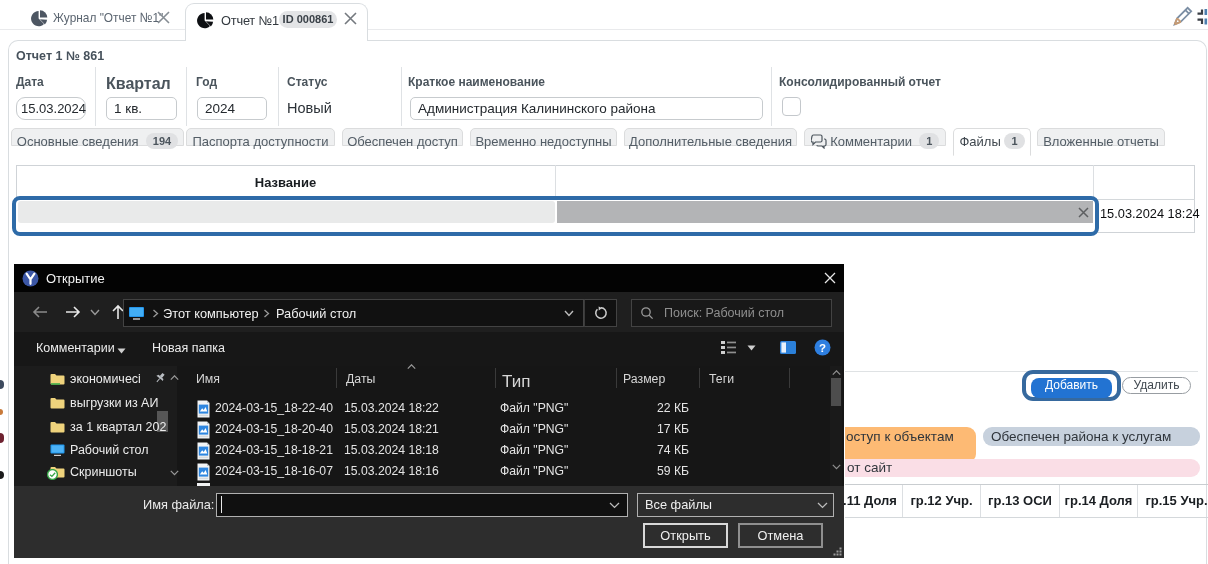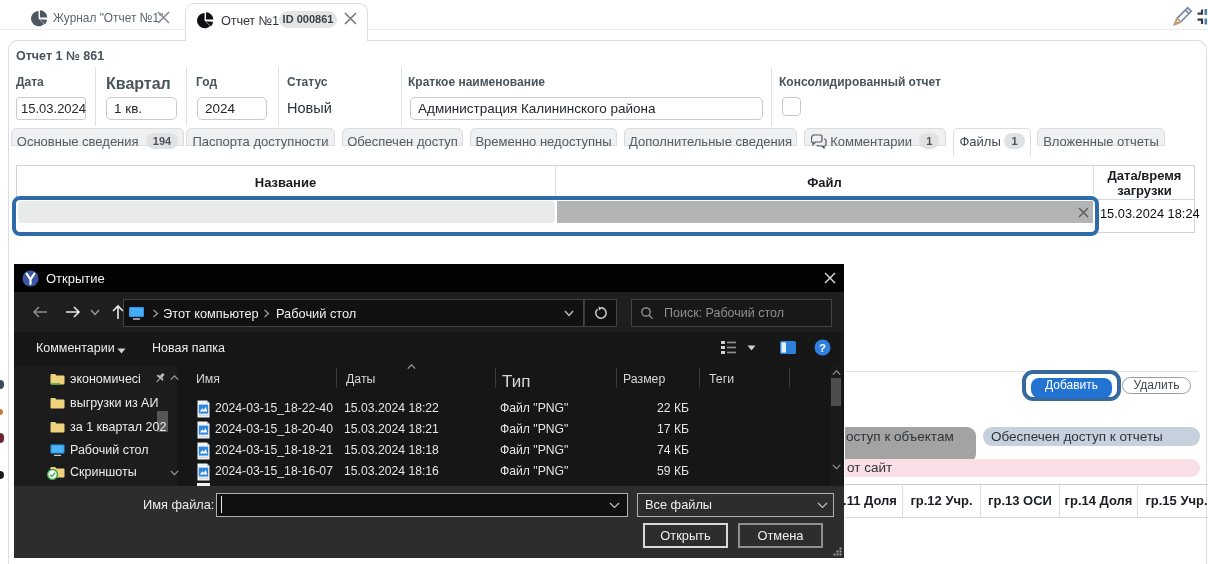--- a/index.html
+++ b/index.html
@@ -65,21 +65,21 @@
   <div class="abs" style="left:401px;top:67px;width:1px;height:59px;background:#dfe2e5;"></div>
   <div class="abs" style="left:771px;top:67px;width:1px;height:59px;background:#dfe2e5;"></div>
 
   <div class="abs" style="left:16px;top:75px;font-size:12px;font-weight:bold;color:#4a545c;">Дата</div>
   <div class="abs" style="left:106px;top:75px;font-size:16px;font-weight:bold;color:#4a545c;">Квартал</div>
   <div class="abs" style="left:196px;top:75px;font-size:12px;font-weight:bold;color:#4a545c;">Год</div>
   <div class="abs" style="left:287px;top:75px;font-size:12px;font-weight:bold;color:#4a545c;">Статус</div>
   <div class="abs" style="left:408px;top:75px;font-size:12px;font-weight:bold;color:#4a545c;">Краткое наименование</div>
   <div class="abs" style="left:779px;top:75px;font-size:12px;font-weight:bold;color:#4a545c;">Консолидированный отчет</div>
 
-  <div class="abs" style="left:16px;top:97px;width:70px;height:23px;border:1px solid #c7cbce;border-radius:3px;font-size:13px;color:#24292e;line-height:21px;padding-left:4px;">15.03.2024</div>
+  <div class="abs" style="left:16px;top:97px;width:70px;height:23px;border:1px solid #c7cbce;border-radius:9px;font-size:13px;color:#24292e;line-height:21px;padding-left:4px;">15.03.2024</div>
   <div class="abs" style="left:106px;top:97px;width:71px;height:23px;border:1px solid #c7cbce;border-radius:5px;font-size:13.5px;color:#24292e;line-height:21px;padding-left:7px;">1 кв.</div>
   <div class="abs" style="left:197px;top:97px;width:70px;height:23px;border:1px solid #c7cbce;border-radius:5px;font-size:13.5px;color:#24292e;line-height:21px;padding-left:7px;">2024</div>
   <div class="abs" style="left:287px;top:100px;font-size:14.5px;color:#2b3137;">Новый</div>
   <div class="abs" style="left:410px;top:97px;width:353px;height:23px;border:1px solid #c7cbce;border-radius:5px;font-size:13.5px;color:#24292e;line-height:21px;padding-left:7px;white-space:nowrap;">Администрация Калининского района</div>
   <div class="abs" style="left:782px;top:97px;width:19px;height:19px;border:1px solid #c4c8cc;border-radius:4px;background:#fff;"></div>
 
   <style>
     .itab { position:absolute; top:128px; height:18px; background:#eff0f1; border:1px solid #dbdcdd; border-radius:5px 5px 0 0; font-size:13px; color:#535d66; line-height:25px; text-align:center; white-space:nowrap; }
     .itab .bdg { display:inline-block; background:#e0e1e3; border-radius:8px; font-size:11px; font-weight:bold; color:#4c555d; line-height:16px; padding:0 7px; vertical-align:1px; }
   </style>
@@ -97,39 +97,37 @@
       </svg>
     Комментарии &nbsp;<span class="bdg">1</span></div>
   <div class="itab" style="left:953px;width:78px;background:#fff;border-bottom:1px solid #fff;height:28px;color:#3f474e;">Файлы <span class="bdg">1</span></div>
   <div class="itab" style="left:1037px;width:128px;">Вложенные отчеты</div>
 
   <div class="abs" style="left:16px;top:165px;width:1179px;height:68px;border:1px solid #cfd3d7;"></div>
   <div class="abs" style="left:16px;top:199px;width:1179px;height:1px;background:#d4d8db;"></div>
   <div class="abs" style="left:555px;top:165px;width:1px;height:68px;background:#dcdfe2;"></div>
   <div class="abs" style="left:1093px;top:165px;width:1px;height:68px;background:#dcdfe2;"></div>
   <div class="abs" style="left:16px;top:175px;width:539px;text-align:center;font-size:13px;font-weight:bold;color:#191d21;">Название</div>
-  <div class="abs" style="left:556px;top:175px;width:537px;text-align:center;font-size:13px;font-weight:bold;color:#191d21;">Файл</div>
-  <div class="abs" style="left:1094px;top:168px;width:101px;text-align:center;font-size:13px;font-weight:bold;color:#191d21;line-height:15px;">Дата/время<br>загрузки</div>
 
   <div class="abs" style="left:12px;top:196px;width:1087px;height:40px;border:4px solid #2e6ba8;border-radius:8px;background:#fff;"></div>
   <div class="abs" style="left:18px;top:201px;width:537px;height:22px;background:#e9eaea;border-radius:3px;"></div>
   <div class="abs" style="left:557px;top:201px;width:536px;height:22px;background:#b3b4b6;"></div>
   <svg class="abs" style="left:1077px;top:206px" width="13" height="13" viewBox="0 0 13 13">
       <path d="M2 2 L11 11 M11 2 L2 11" stroke="#5d5f61" stroke-width="1.5"></path>
     </svg>
   <div class="abs" style="left:1100px;top:206px;font-size:12.8px;color:#0c0e10;white-space:nowrap;">15.03.2024 18:24</div>
 
   <div class="abs" style="left:845px;top:371px;width:353px;height:1px;background:#dfe2e4;"></div>
 
   <div class="abs" style="left:1022px;top:370px;width:99px;height:31px;border:4px solid #36699e;border-radius:11px;background:#fff;"></div>
   <div class="abs" style="left:1031px;top:378px;width:81px;height:20px;background:#2273d2;border-radius:8px;color:#fff;font-size:12px;text-align:center;line-height:15px;">Добавить</div>
   <div class="abs" style="left:1122px;top:377px;width:69px;height:17px;border:1px solid #989da2;border-radius:9px;background:#fff;color:#3f474e;font-size:12px;text-align:center;line-height:15px;">Удалить</div>
 
-  <div class="abs" style="left:845px;top:427px;width:131px;height:36px;background:#a3a3a3;border-radius:0 9px 9px 0;color:#2f353b;font-size:13.5px;line-height:19px;white-space:nowrap;overflow:hidden;"><span style="margin-left:1px;">оступ к объектам</span></div>
-  <div class="abs" style="left:983px;top:427px;width:217px;height:19px;background:#c7d1dd;border-radius:9px;color:#2f353b;font-size:13.5px;line-height:19px;padding-left:8px;white-space:nowrap;">Обеспечен доступ к отчеты</div>
+  <div class="abs" style="left:845px;top:427px;width:131px;height:36px;background:#fdba74;border-radius:0 9px 9px 0;color:#2f353b;font-size:13.5px;line-height:19px;white-space:nowrap;overflow:hidden;"><span style="margin-left:1px;">оступ к объектам</span></div>
+  <div class="abs" style="left:983px;top:427px;width:217px;height:19px;background:#c7d1dd;border-radius:9px;color:#2f353b;font-size:13.5px;line-height:19px;padding-left:8px;white-space:nowrap;">Обеспечен района к услугам</div>
   <div class="abs" style="left:845px;top:459px;width:355px;height:18px;background:#fadee6;border-radius:0 9px 9px 0;color:#2f353b;font-size:13.5px;line-height:18px;white-space:nowrap;"><span style="margin-left:2px;">от сайт</span></div>
 
   <div class="abs" style="left:845px;top:484px;width:363px;height:1px;background:#c9cdd0;"></div>
   <div class="abs" style="left:845px;top:517px;width:363px;height:1px;background:#d4d8db;"></div>
   <style>.gv{position:absolute;top:485px;width:1px;height:32px;background:#dcdfe2;} .gh{position:absolute;top:493px;font-size:13px;font-weight:bold;color:#1b1f23;text-align:center;}</style>
   <div class="gv" style="left:902px;"></div>
   <div class="gv" style="left:980px;"></div>
   <div class="gv" style="left:1059px;"></div>
   <div class="gv" style="left:1137px;"></div>
   <div class="gh" style="left:838px;width:64px;">.11 Доля</div>

